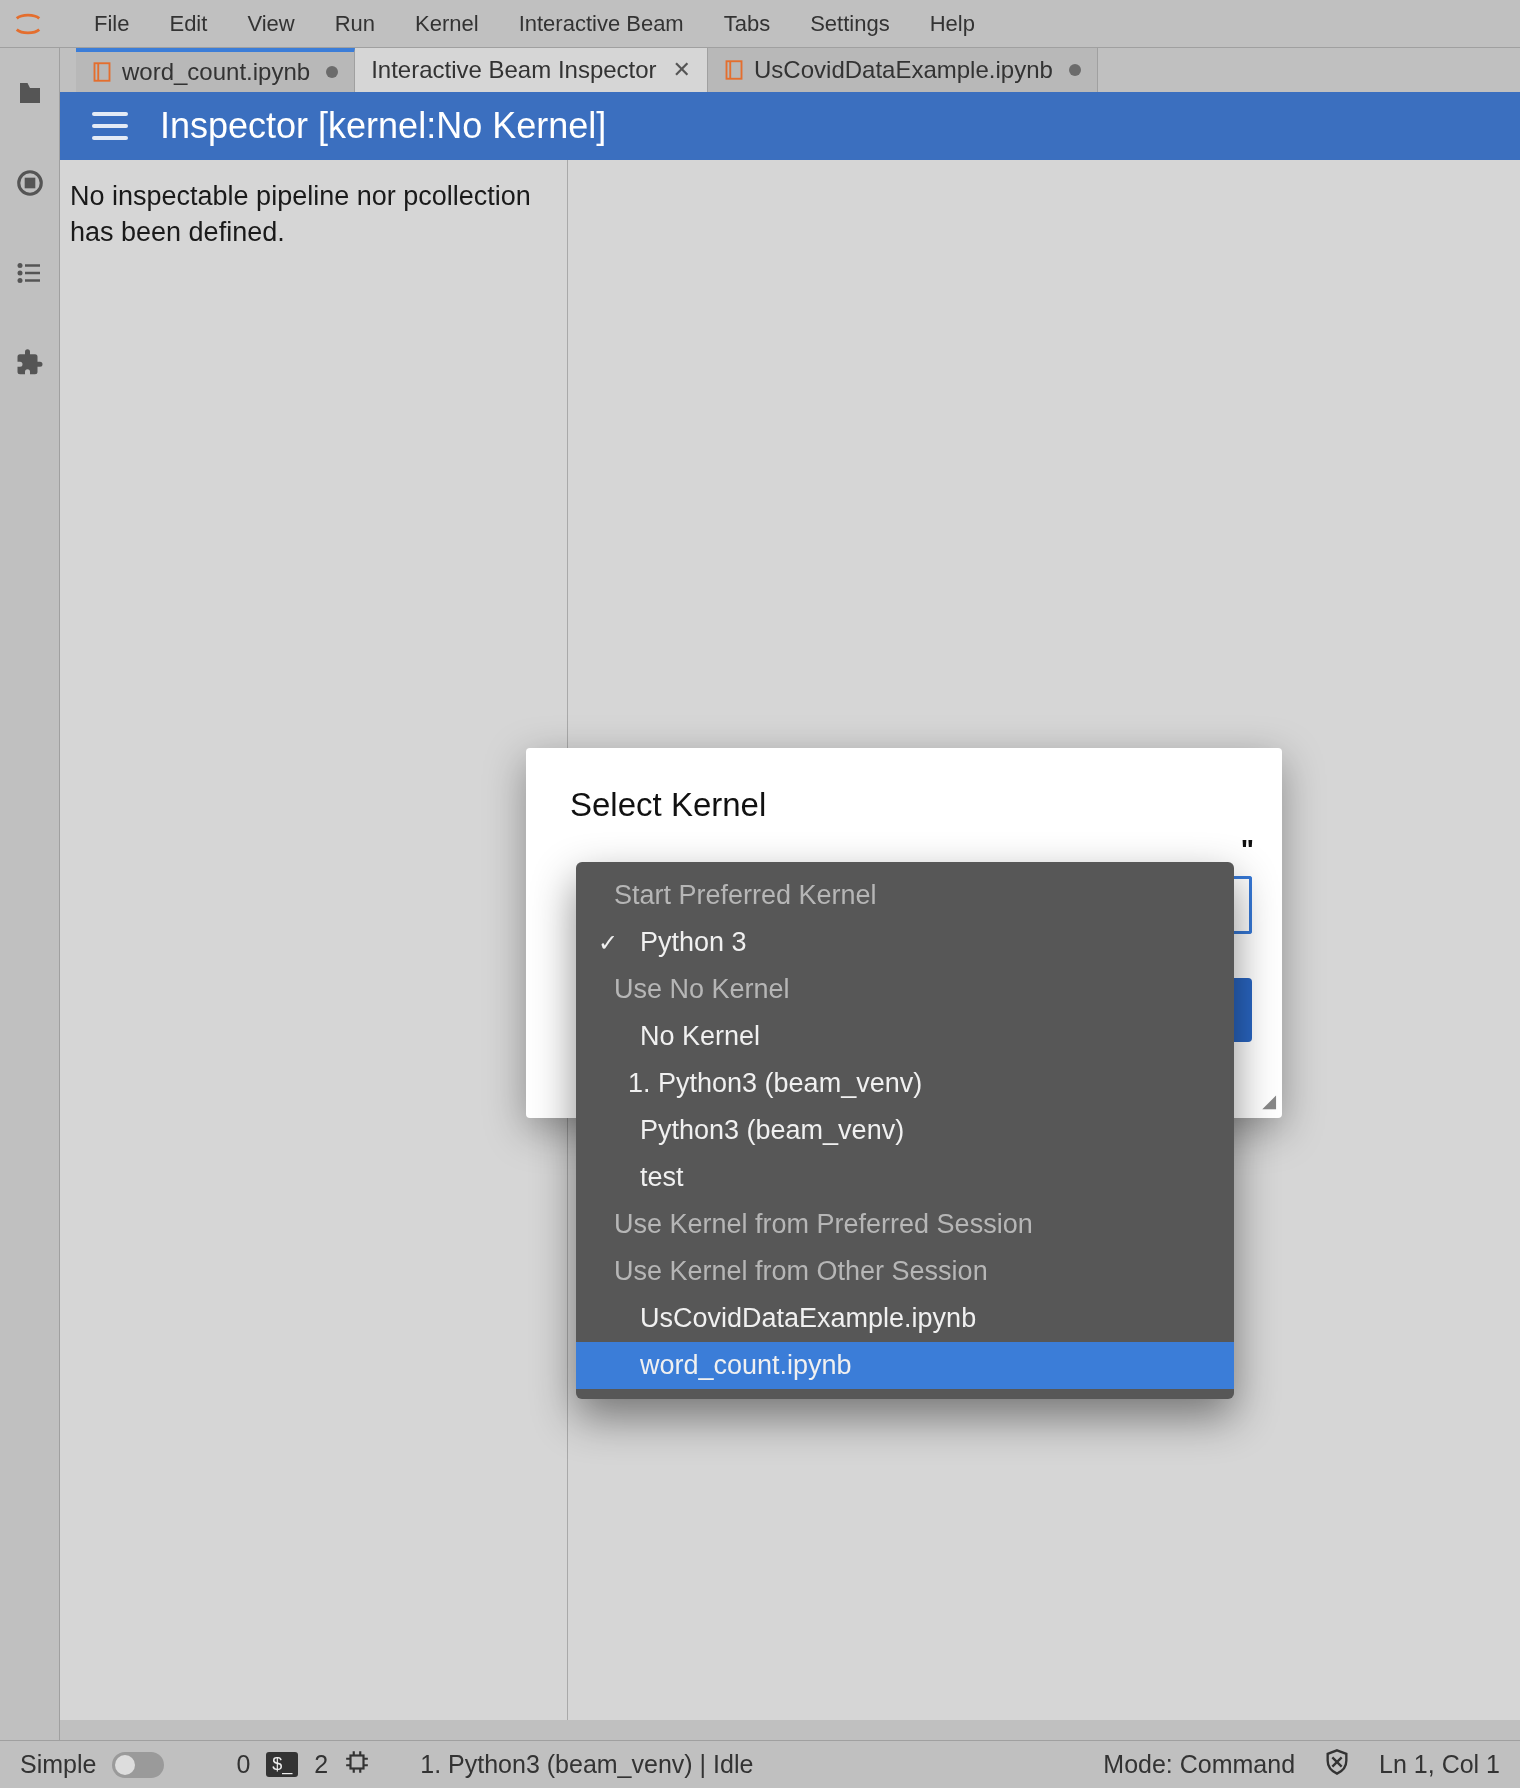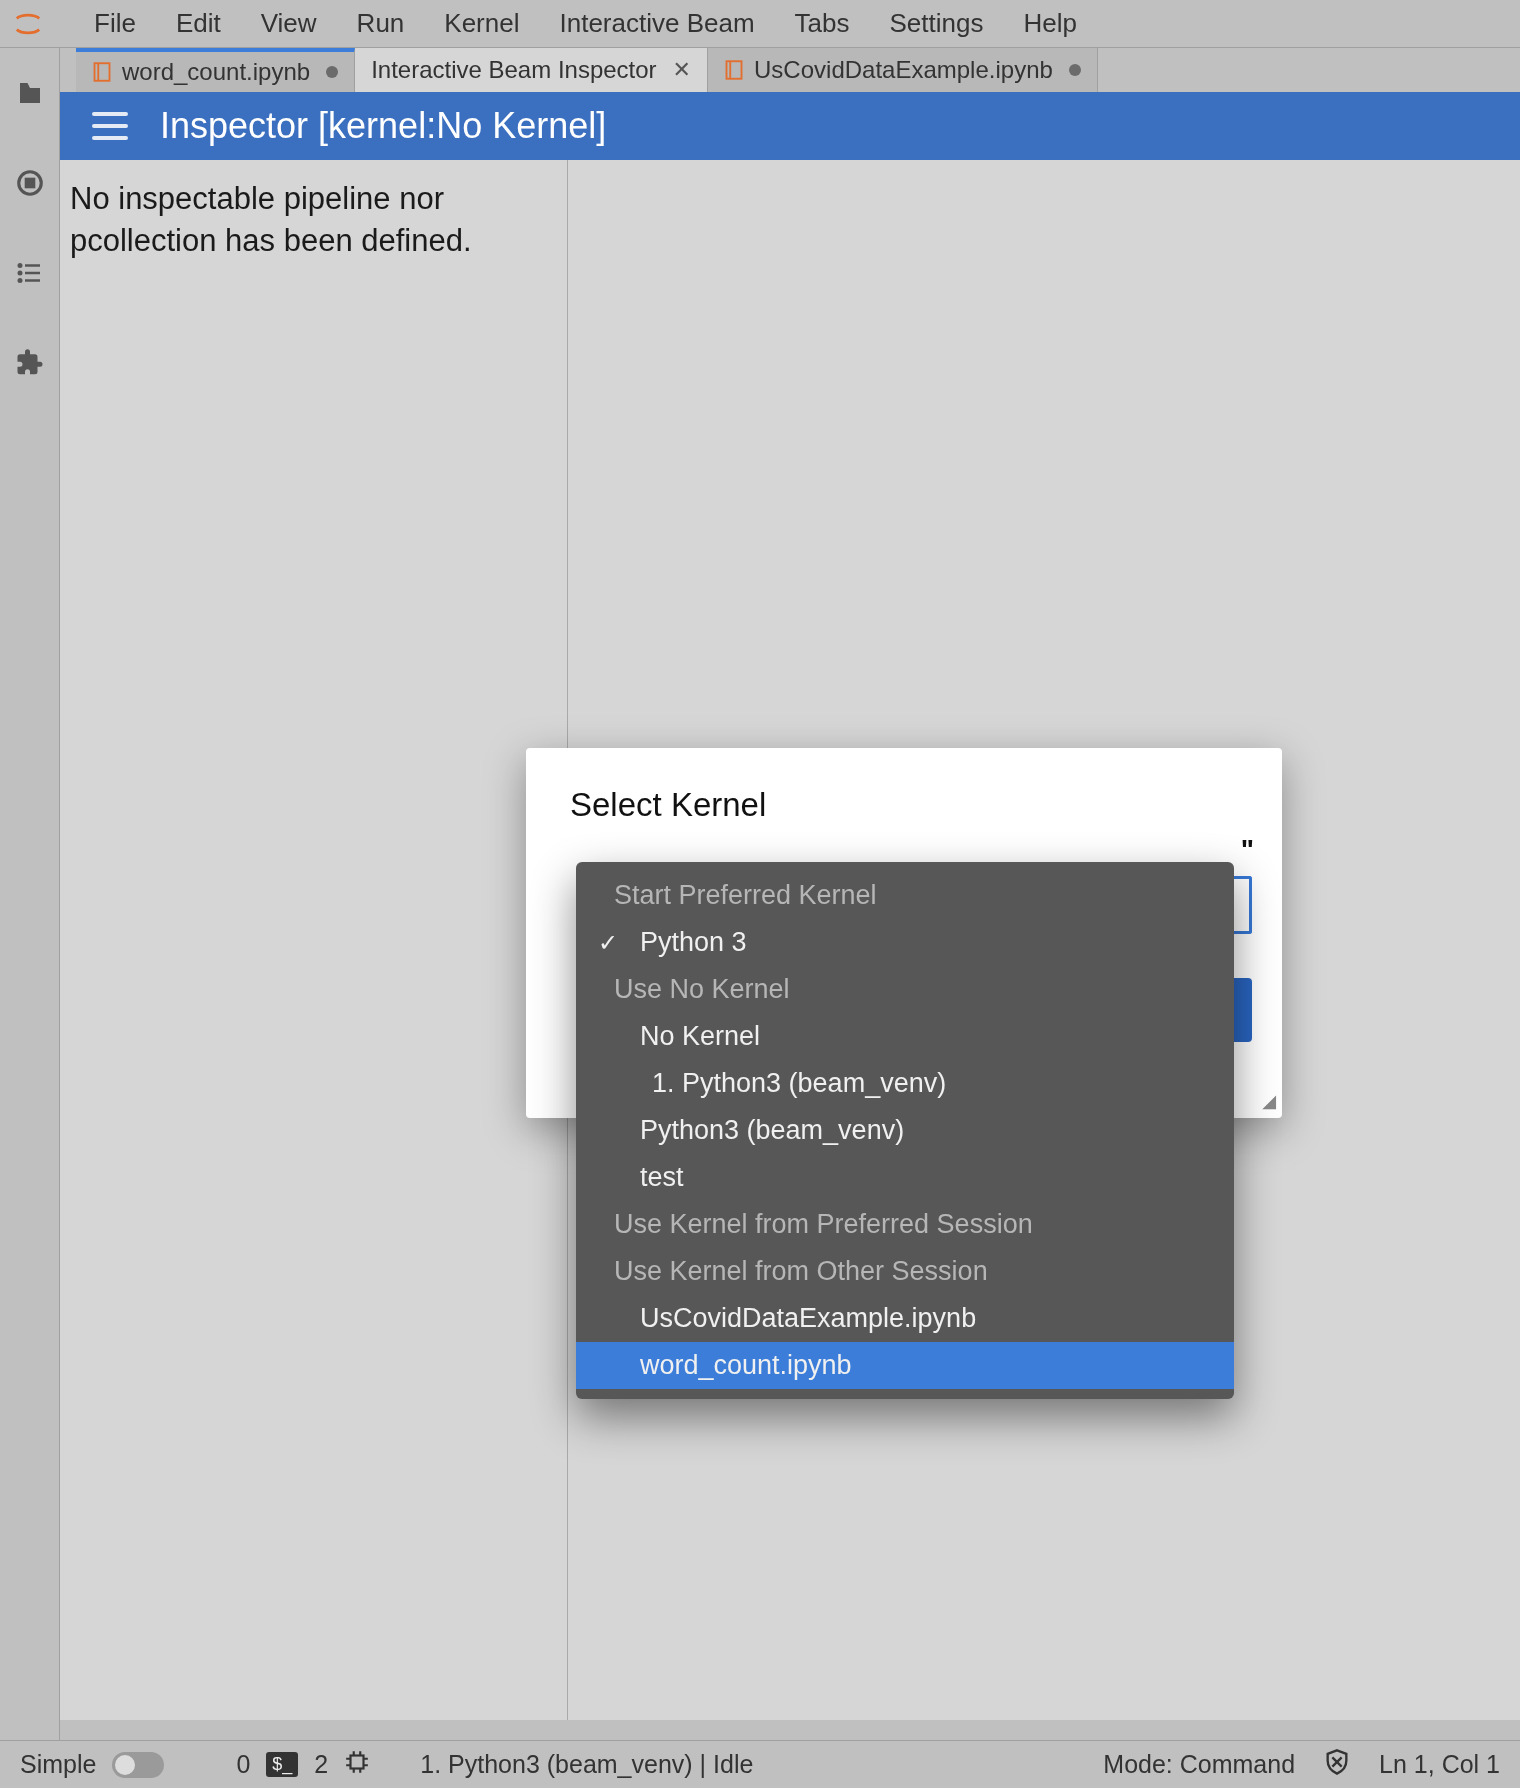--- a/index.html
+++ b/index.html
@@ -1,21 +1,21 @@
 <!DOCTYPE html>
 <html><head>
 <meta charset="utf-8">
 <style>
   * { box-sizing: border-box; margin: 0; padding: 0; }
   html, body { width: 1520px; height: 1788px; font-family: -apple-system, BlinkMacSystemFont, "Segoe UI", Helvetica, Arial, sans-serif; overflow: hidden; background: #c0c0c0; }
   
   
   .menubar { height: 48px; display: flex; align-items: center; background: #c0c0c0; border-bottom: 1px solid #a0a0a0; padding-left: 10px; gap: 0; }
   .logo-icon { width: 36px; height: 36px; margin-right: 28px; display:flex; align-items:center; justify-content:center; }
-  .menu-item { font-size: 26px; color: #333; padding: 8px 20px; cursor: default; }
+  .menu-item { font-size: 22px; color: #333; padding: 8px 20px; cursor: default; }
   
   
   .body-row { display: flex; height: calc(100% - 48px - 48px); }
   
   
   .sidebar { width: 60px; background: #c0c0c0; border-right: 1px solid #a0a0a0; display: flex; flex-direction: column; align-items: center; padding-top: 28px; gap: 56px; }
   .sidebar-icon { width: 34px; height: 34px; display:flex; align-items:center; justify-content:center; }
   
   
   .main { flex: 1; position: relative; background: #c0c0c0; }
@@ -31,21 +31,21 @@
   
   
   .inspector-bar { height: 68px; background: #3b6fbf; display: flex; align-items: center; padding-left: 32px; gap: 32px; }
   .hamburger { width: 36px; height: 28px; display:flex; flex-direction:column; justify-content:space-between; }
   .hamburger div { height:4px; background:#e4ebf5; border-radius:2px; }
   .inspector-title { color: #fff; font-size: 36px; font-weight: 500; }
   
   
   .split-panel { display: flex; height: calc(100% - 44px - 88px); background:#d6d6d6; }
   .left-pane { width: 508px; border-right:1px solid #a9a9a9; padding: 18px 10px; }
-  .left-pane-msg { font-size: 31px; color:#1a1a1a; line-height:1.35; }
+  .left-pane-msg { font-size: 27px; color:#1a1a1a; line-height:1.35; }
   .right-pane { flex:1; }
   
   
   .statusbar { height: 48px; display: flex; align-items: center; background: #c0c0c0; border-top:1px solid #a0a0a0; padding: 0 20px; font-size: 25px; color:#333; }
   .status-left { display:flex; align-items:center; gap:16px; flex:1; }
   .status-right { display:flex; align-items:center; gap:28px; }
   .toggle { width:52px; height:26px; background:#9a9a9a; border-radius:13px; position:relative; }
   .toggle::after { content:""; position:absolute; left:3px; top:3px; width:20px; height:20px; background:#ddd; border-radius:50%; }
   .status-badge { background:#333; color:#eee; font-size:18px; padding:2px 6px; border-radius:3px; display:inline-flex; align-items:center; gap:4px; }
   
@@ -56,21 +56,21 @@
   .dialog-quote { position:absolute; top:86px; right:28px; font-size:28px; font-weight:600; color:#111; }
   .dialog-input-outline { position:absolute; top:128px; right:30px; width:26px; height:58px; border:3px solid #3678d6; border-left:none; border-radius:0 3px 3px 0; }
   .dialog-btn-edge { position:absolute; top:230px; right:30px; width:26px; height:64px; background:#2965c1; border-radius:0 4px 4px 0; }
   
   
   .dropdown { position:absolute; top:814px; left:500px; width:658px; background:#575757; border-radius:6px; box-shadow:0 18px 44px rgba(0,0,0,0.45); padding:10px 0;margin-left:16px; }
   .dd-header { font-size:27px; color:#b6b6b6; padding:8px 38px; }
   .dd-item { font-size:27px; color:#f0f0f0; padding:8px 38px 8px 64px; display:flex; align-items:center; gap:16px; position:relative; }
   .dd-item.check::before { content:"✓"; position:absolute; left:22px; color:#f0f0f0; font-size:24px; }
   .dd-item.selected { background:#3b7dd8; }
-  .dd-numbered { padding-left:76px; }
+  .dd-numbered { padding-left:52px; }
   
 </style>
 </head>
 <body>
 
 <div class="menubar">
   <span class="logo-icon">
     <svg viewBox="0 0 32 32" width="30" height="30">
         <path d="M4 10a14 7 0 0 1 24 0" fill="none" stroke="#e46e2e" stroke-width="3"></path>
         <path d="M4 22a14 7 0 0 0 24 0" fill="none" stroke="#e46e2e" stroke-width="3"></path>

